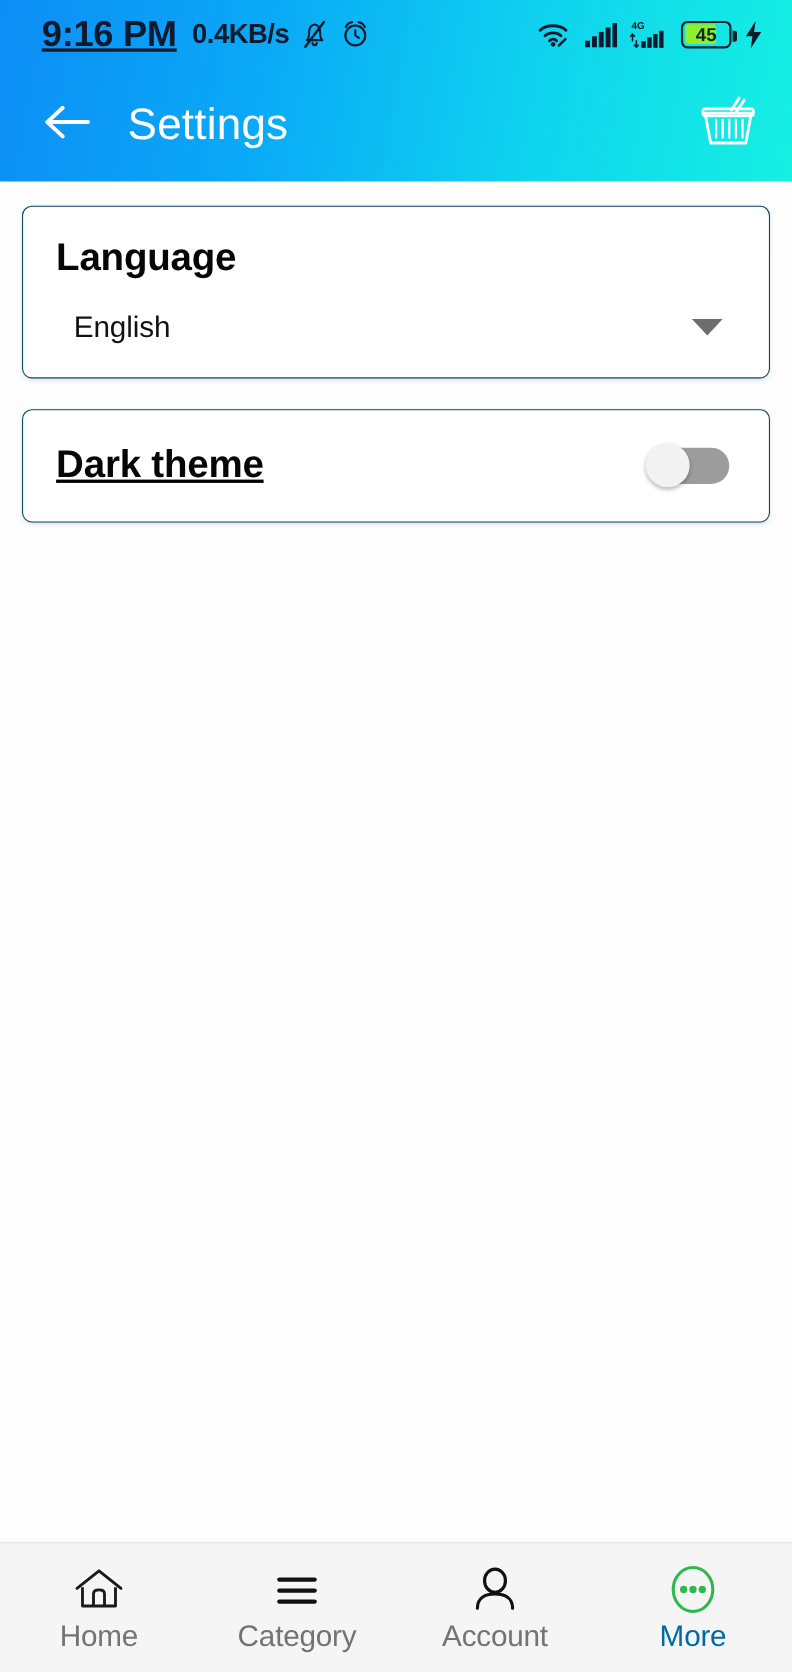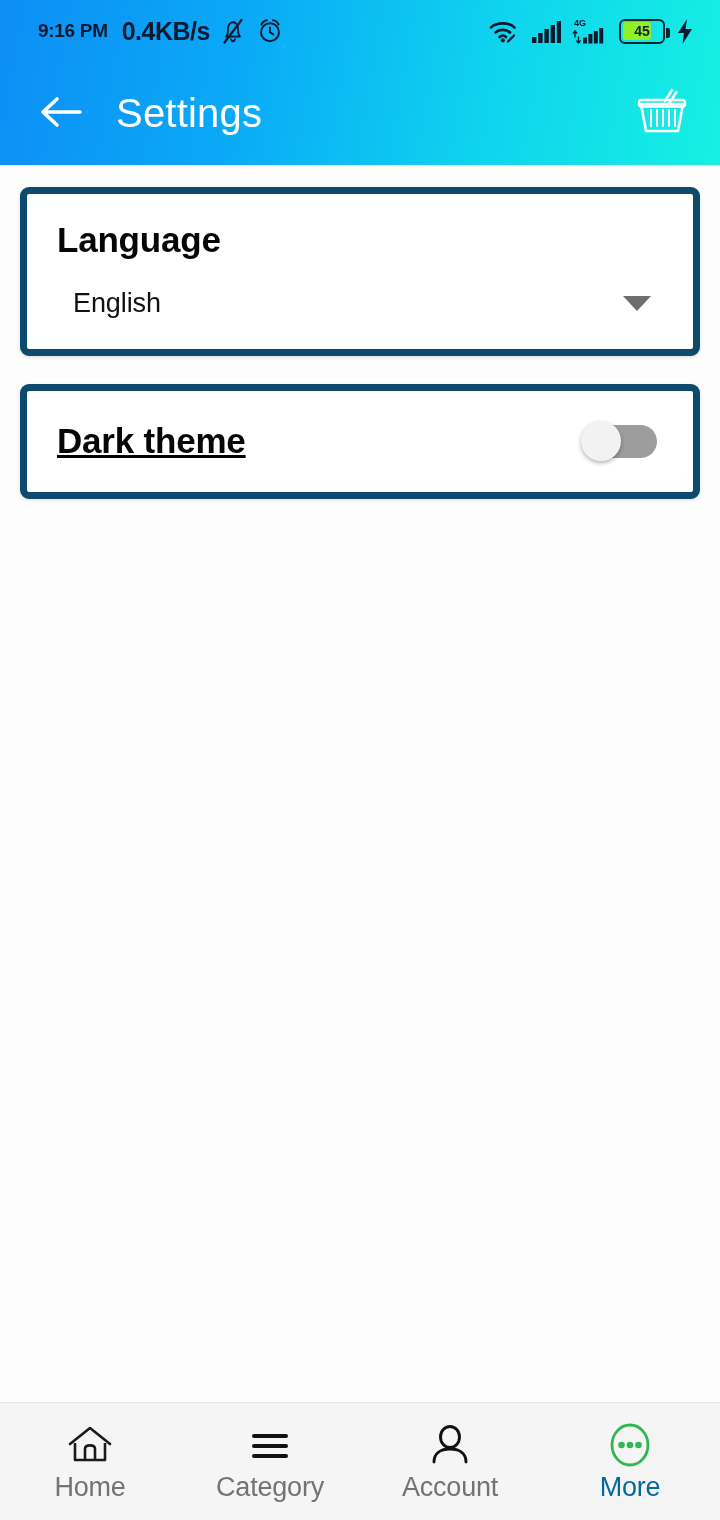--- a/index.html
+++ b/index.html
@@ -36,25 +36,26 @@
     align-items: center;
     justify-content: space-between;
     padding: 0 26px 0 38px;
   }
   .sb-left {
     display: flex;
     align-items: center;
     gap: 10px;
   }
   .sb-time {
-    font-size: 19px;
+    font-size: 33px;
     font-weight: bold;
     color: #0c1a2e;
     letter-spacing: -0.3px;
     white-space: nowrap;
+    text-decoration: underline;
   }
   .sb-speed {
     font-size: 25px;
     font-weight: bold;
     color: #0c1a2e;
     letter-spacing: -0.5px;
     white-space: nowrap;
     margin-left: 4px;
   }
   .sb-icon { display: flex; align-items: center; }
@@ -80,21 +81,21 @@
   }
   .batt-fill {
     position: absolute;
     left: 1.5px; top: 1.5px; bottom: 1.5px;
     width: 68%;
     background: #8ff029;
     border-radius: 3px;
   }
   .batt-num {
     position: relative;
-    font-size: 14px;
+    font-size: 17px;
     font-weight: bold;
     color: #10242e;
     line-height: 1;
     z-index: 2;
   }
 
   
   .appbar {
     height: 103px;
     display: flex;
@@ -123,21 +124,21 @@
   
   .content {
     flex: 1 1 auto;
     background: #fdfdfd;
     padding: 22px 20px 0 20px;
     overflow: hidden;
   }
 
   .card {
     background: #ffffff;
-    border: 7px solid #0c4a6e;
+    border: 1px solid #0c4a6e;
     border-radius: 9px;
     box-shadow: 0 1px 3px rgba(0,0,0,0.10), 0 2px 6px rgba(0,0,0,0.04);
     margin-bottom: 28px;
     padding: 26px 30px 30px 30px;
   }
 
   .card-title {
     font-size: 35px;
     font-weight: bold;
     color: #060606;

